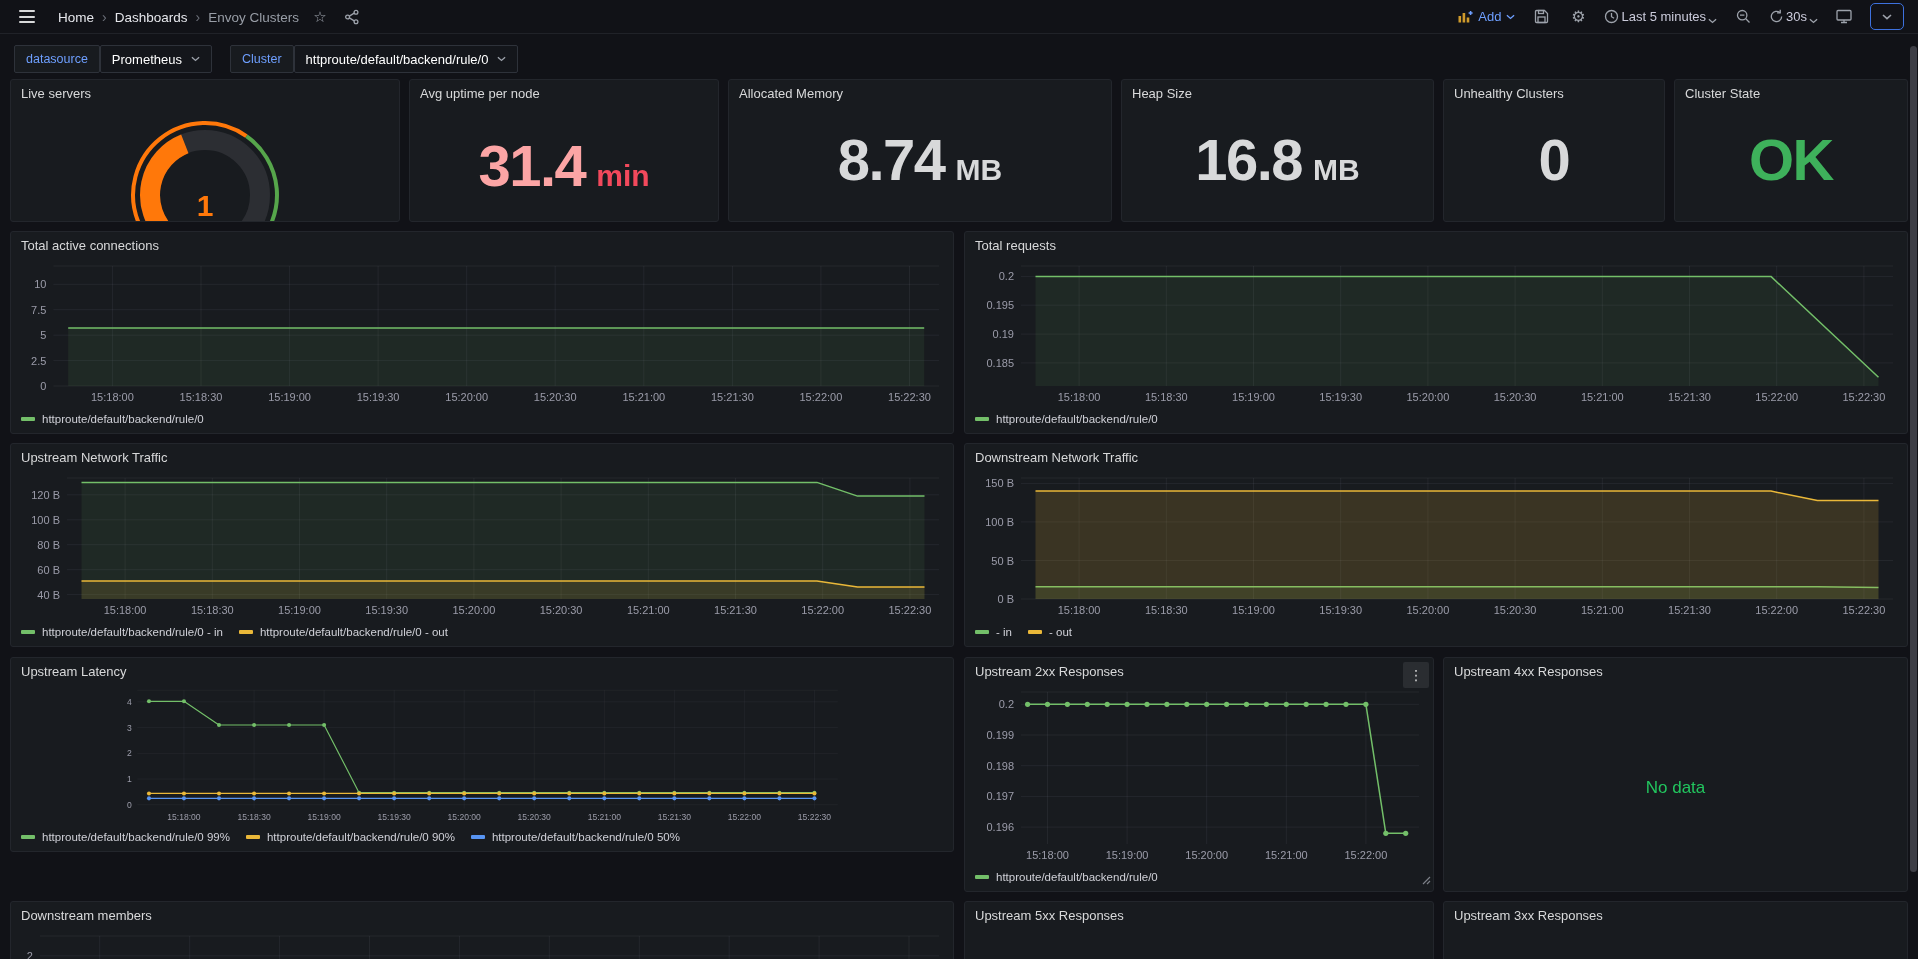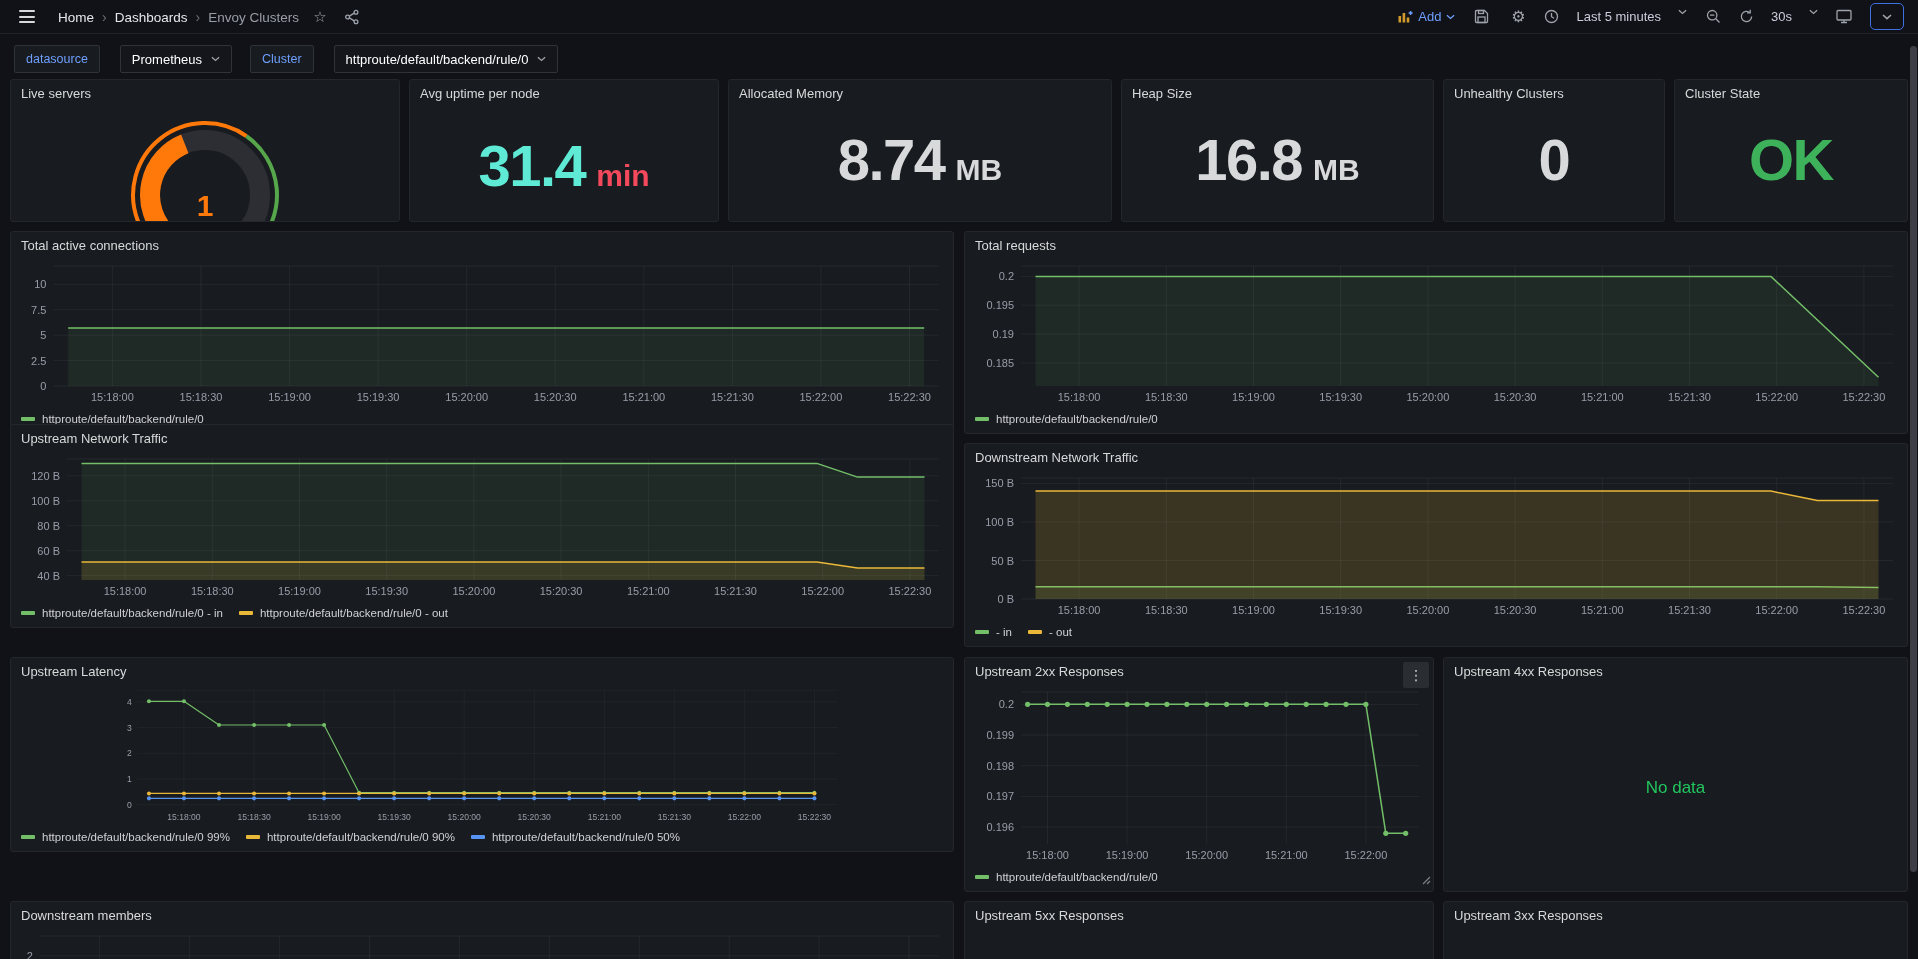--- a/index.html
+++ b/index.html
@@ -16,28 +16,28 @@
   .burger{display:flex;flex-direction:column;gap:3.5px;padding:5px;cursor:pointer}
   .burger span{display:block;width:16px;height:2px;background:#d8d9da;border-radius:1px}
   .crumbs{display:flex;align-items:flex-end;gap:8px;margin-left:8px}
   .crumb{font-size:13.5px;color:#e6e7ec;font-weight:500;cursor:pointer}
   .crumb.current{color:#989da6;font-weight:400}
   .sep{color:#6b6f78;font-size:14px}
   .icon-btn{display:flex;align-items:center;justify-content:center;min-width:22px;height:24px;
             color:#9da2ab;cursor:pointer;font-size:15px}
   .nav-right{gap:15px}
   .add-btn{display:flex;align-items:center;gap:5px;color:#6e9fff;font-size:13px;font-weight:500;cursor:pointer}
-  .tool-group{display:flex;align-items:flex-start;gap:17px;cursor:pointer}
+  .tool-group{display:flex;align-items:flex-end;gap:2px;cursor:pointer}
   .toolbar-text{font-size:13px;color:#ccccdc}
   .kiosk-next{width:34px;height:27px;border:1.5px solid #3d71de;border-radius:5px;
               display:flex;align-items:center;justify-content:center;cursor:pointer}
 
   
   .submenu{position:absolute;top:45px;left:14px;display:flex;gap:18px}
-  .var-group{display:flex;gap:20px}
+  .var-group{display:flex;gap:0}
   .var-label{height:28px;display:flex;align-items:center;padding:0 11px;background:#181b1f;
              border:1px solid #2e323a;border-radius:2px;color:#6e9fff;font-size:12.5px;font-weight:500}
   .var-value{height:28px;display:flex;align-items:center;gap:9px;padding:0 11px;background:#14161b;
              border:1px solid #2e323a;border-radius:2px;color:#fff;font-size:13px;cursor:pointer}
 
   
   .panel{position:absolute;background:#181b1f;border:1px solid #23262c;border-radius:3px}
   .panel-title{height:26px;display:flex;align-items:center;padding:0 10px;font-size:13px;
                font-weight:500;color:#d8d9da;white-space:nowrap;cursor:pointer}
   .chart-area{position:absolute;left:4px;right:6px;top:26px;bottom:26px;cursor:crosshair}
@@ -190,21 +190,21 @@
           <path d="M 235.4 30.1 A 72 72 0 0 1 244.9 139.9" stroke="#56A64B" stroke-width="4" fill="none"></path>
           <text x="194" y="110" text-anchor="middle" font-size="30" font-weight="600" fill="#FF780A">1</text>
         </svg>
       </div>
   </div>
 
   <div class="panel" style="left:409px;top:79px;width:310px;height:143px">
     <div class="panel-title">Avg uptime per node</div>
     <div class="stat-body">
         <span class="stat-row">
-      <span class="stat-value" style="color: #5eead4; margin-top: 13px;">31.4</span>
+      <span class="stat-value" style="color: #fca5a5; margin-top: 13px;">31.4</span>
       <span class="stat-unit" style="color: rgb(242, 73, 92);">min</span>
     </span>
       </div>
   </div>
 
   <div class="panel" style="left:728px;top:79px;width:384px;height:143px">
     <div class="panel-title">Allocated Memory</div>
     <div class="stat-body">
         <span class="stat-row">
       <span class="stat-value" style="color: rgb(216, 217, 218);">8.74</span>
@@ -320,21 +320,21 @@
           <text x="45" y="22.4" fill="rgba(204,204,220,0.72)" font-size="11" text-anchor="end">0.2</text>
           <path d="M66.5 18.4 L801.9 18.4 L909.5 119.3 L 909.5 128 L 66.5 128 Z" fill="#73BF69" fill-opacity="0.09"></path>
           <path d="M66.5 18.4 L801.9 18.4 L909.5 119.3" stroke="#73BF69" stroke-width="1.5" fill="none" stroke-linejoin="round"></path>
         </svg>
       </div>
     <div class="legend">
         <span class="legend-item"><span class="legend-dash" style="background:#73BF69"></span>httproute/default/backend/rule/0</span>
       </div>
   </div>
 
-  <div class="panel" style="left:10px;top:424px;width:944px;height:204px">
+  <div class="panel" style="left:10px;top:443px;width:944px;height:204px">
     <div class="panel-title">Upstream Network Traffic</div>
     <div class="chart-area">
         <svg viewBox="0 0 932 150">
           <line x1="52" y1="8" x2="924" y2="8" stroke="rgba(204,204,220,0.07)"></line>
           <line x1="110.1" y1="8" x2="110.1" y2="129" stroke="rgba(204,204,220,0.07)"></line>
           <text x="110.1" y="144" fill="rgba(204,204,220,0.72)" font-size="11" text-anchor="middle">15:18:00</text>
           <line x1="197.3" y1="8" x2="197.3" y2="129" stroke="rgba(204,204,220,0.07)"></line>
           <text x="197.3" y="144" fill="rgba(204,204,220,0.72)" font-size="11" text-anchor="middle">15:18:30</text>
           <line x1="284.5" y1="8" x2="284.5" y2="129" stroke="rgba(204,204,220,0.07)"></line>
           <text x="284.5" y="144" fill="rgba(204,204,220,0.72)" font-size="11" text-anchor="middle">15:19:00</text>

